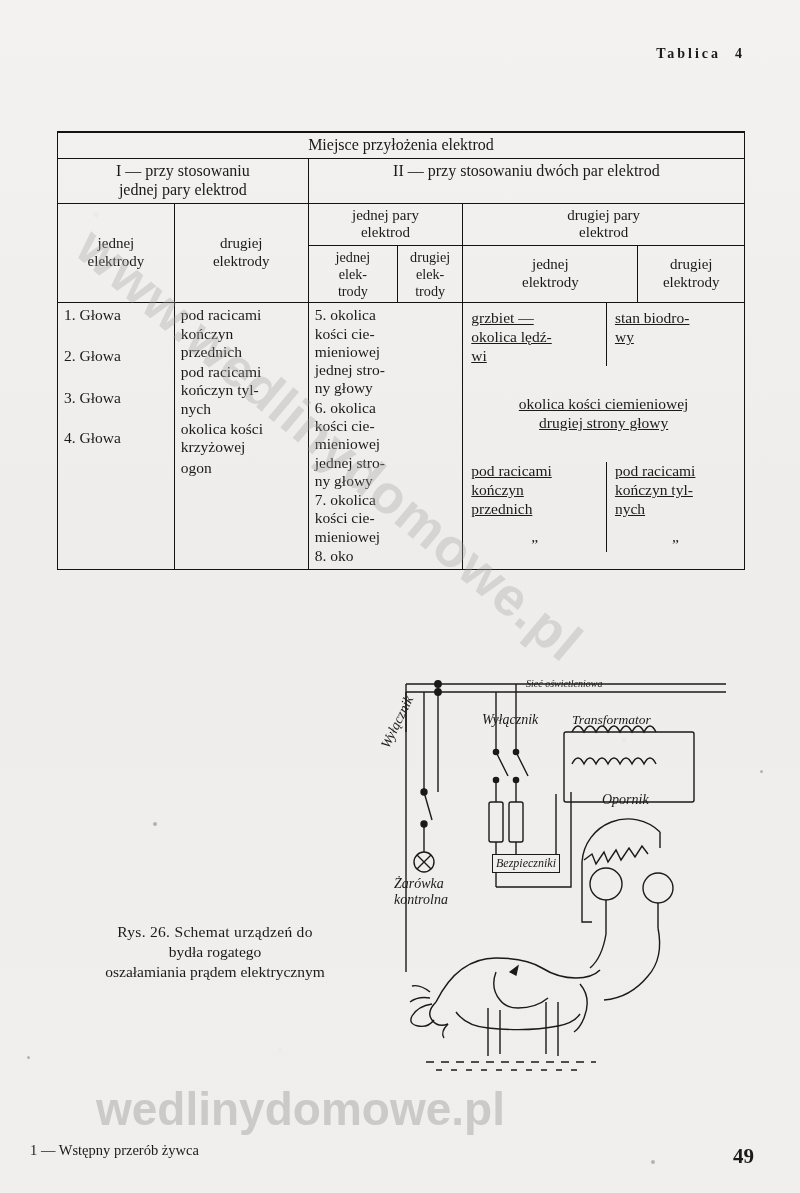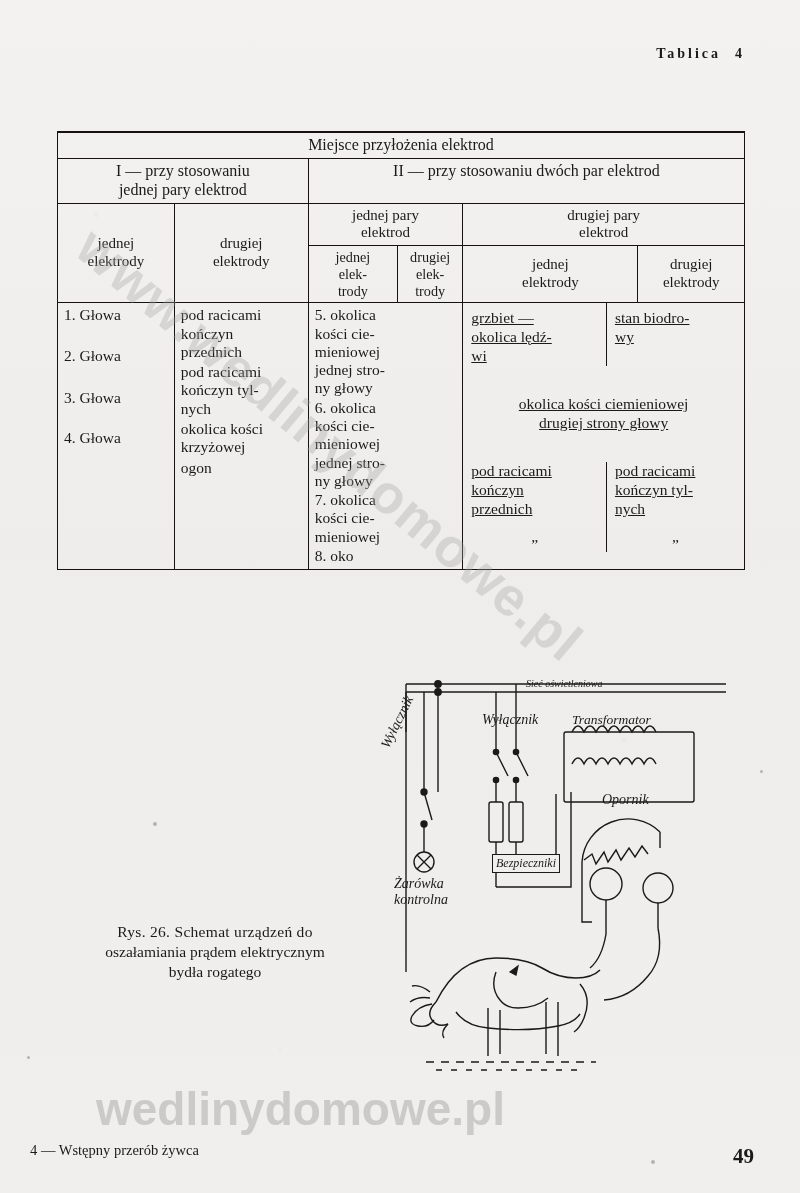--- a/index.html
+++ b/index.html
@@ -355,25 +355,25 @@
     <div style="position:absolute;left:-18px;top:72px;font-style:italic;font-size:14px;transform:rotate(-64deg);transform-origin:left top">Wyłącznik</div>
     <div style="position:absolute;left:176px;top:40px;font-style:italic;font-size:13.5px">Transformator</div>
     <div style="position:absolute;left:206px;top:120px;font-style:italic;font-size:14px">Opornik</div>
     <div style="position:absolute;left:96px;top:182px;font-style:italic;font-size:12px;background:#f1efed;padding:1px 3px;border:1px solid #1a1a1a">Bezpieczniki</div>
     <div style="position:absolute;left:-2px;top:204px;font-style:italic;font-size:14px;white-space:pre-line;line-height:1.15">Żarówka
 kontrolna</div>
   </div>
 
   <div class="fig-caption">
     <div class="l1">Rys.   26.   Schemat   urządzeń   do</div>
+    <div>bydła rogatego</div>
     <div>oszałamiania  prądem  elektrycznym</div>
-    <div>bydła rogatego</div>
   </div>
 
-  <div class="footer-left">4 —  Wstępny  przerób  żywca</div>
+  <div class="footer-left">1 —  Wstępny  przerób  żywca</div>
   <div class="footer-right">49</div>
 
   <div class="wm wm-diag">www.wedlinydomowe.pl</div>
   <div class="wm wm-bottom">wedlinydomowe.pl</div>
 
   <div class="speck" style="left:153px;top:822px;width:4px;height:4px;"></div>
   <div class="speck" style="left:760px;top:770px;width:3px;height:3px;"></div>
   <div class="speck" style="left:27px;top:1056px;width:3px;height:3px;"></div>
   <div class="speck" style="left:651px;top:1160px;width:4px;height:4px;"></div>
 </div>

